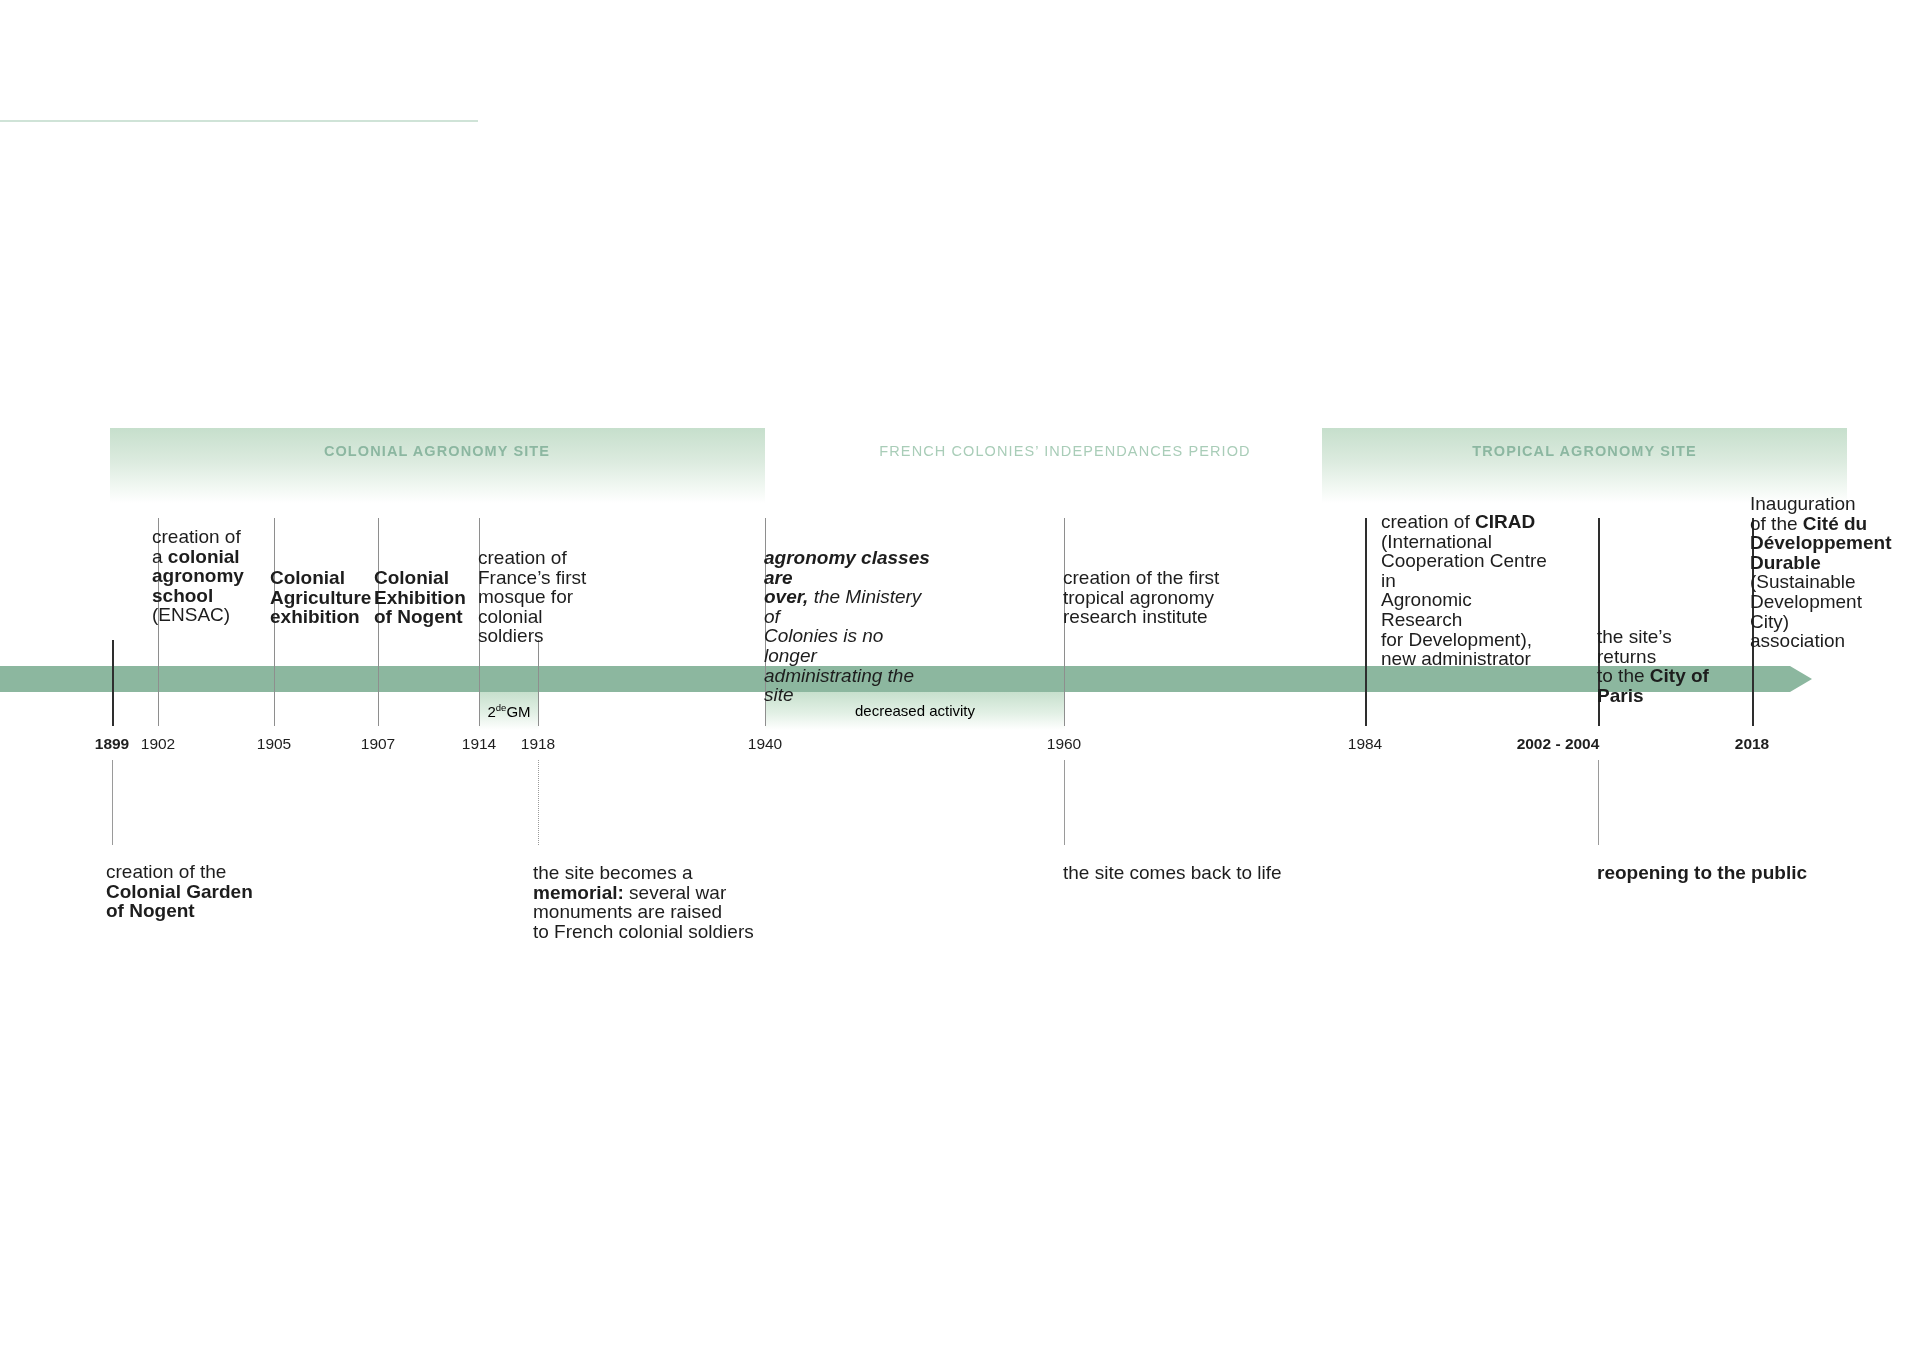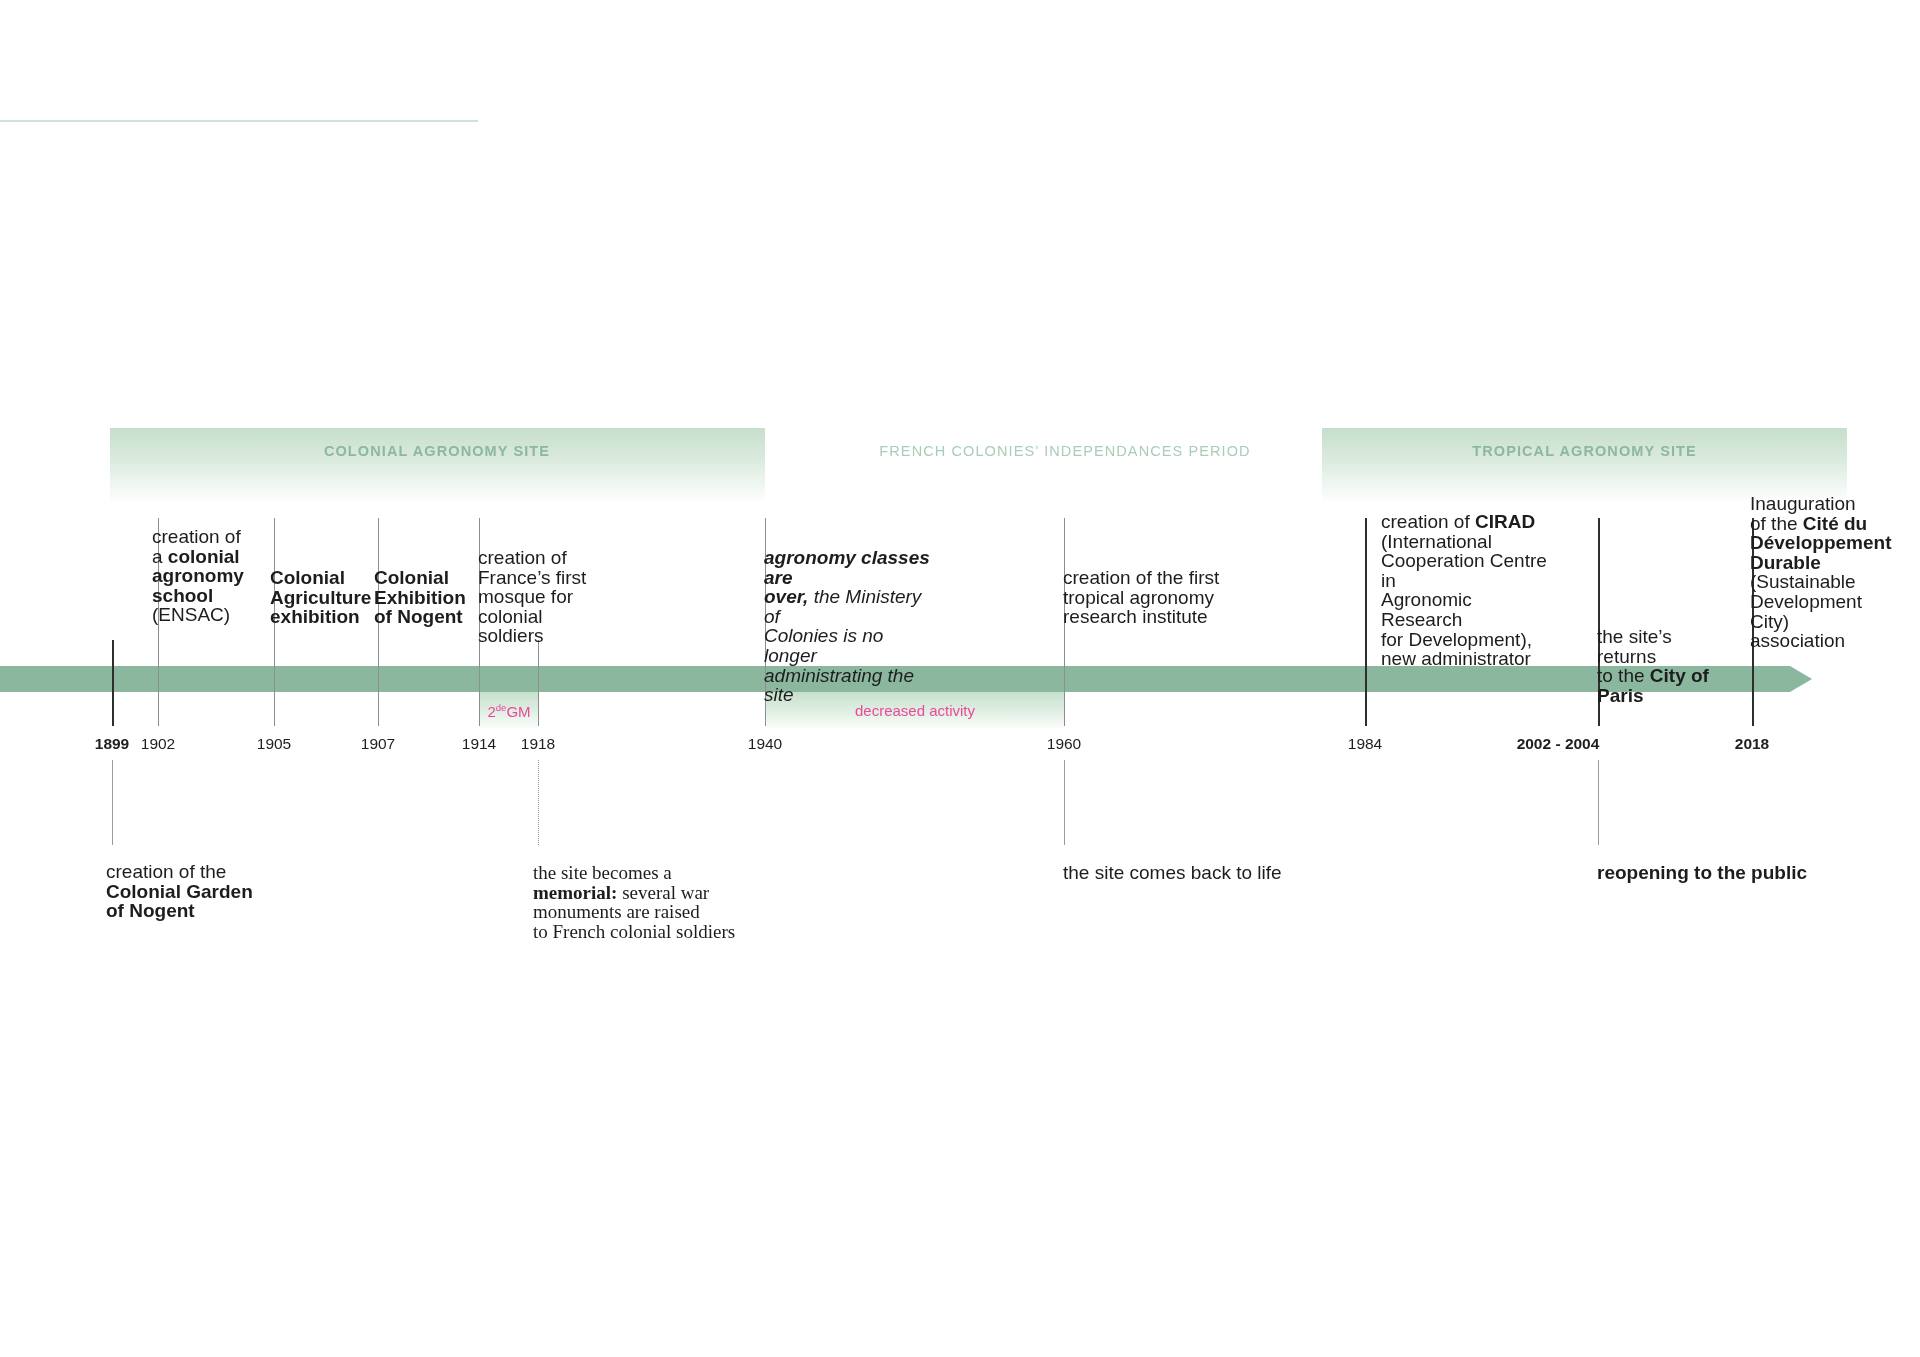--- a/index.html
+++ b/index.html
@@ -64,21 +64,21 @@
   }
   .year.bold{font-weight:bold;}
 
   
   .subband{
     position:absolute;top:692px;height:38px;
     background:linear-gradient(to bottom,#c7e0cd 0%,#e2f0e5 55%,#ffffff 100%);
   }
   .subband-label{
     position:absolute;top:702px;height:20px;text-align:center;
-    font-size:15px;color:#ec4899;white-space:nowrap;
+    font-size:15px;color:#000000;white-space:nowrap;
   }
   .subband-label sup{font-size:9.5px;vertical-align:super;}
 
   
   .note{
     position:absolute;
     font-size:19px;line-height:19.6px;color:#1d1d1d;
   }
   .note b{font-weight:bold;}
 
@@ -162,19 +162,19 @@
 
   <div id="connectors-layer">
       <div class="conn" style="left: 112px; top: 760px; height: 85px;"></div>
       <div class="conn dotted" style="left: 538px; top: 760px; height: 85px;"></div>
       <div class="conn" style="left: 1064px; top: 760px; height: 85px;"></div>
       <div class="conn" style="left: 1598px; top: 760px; height: 85px;"></div>
     </div>
 
   <div id="notes-below-layer">
       <div class="note" style="left: 106px; top: 862px; width: 180px;">creation of the<br><b>Colonial Garden<br>of Nogent</b></div>
-      <div class="note" style="left: 533px; top: 863px; width: 230px; font-family: Liberation Serif, serif;">the site becomes a<br><b>memorial:</b> several war<br>monuments are raised<br>to French colonial soldiers</div>
+      <div class="note" style="left: 533px; top: 863px; width: 230px;">the site becomes a<br><b>memorial:</b> several war<br>monuments are raised<br>to French colonial soldiers</div>
       <div class="note" style="left: 1063px; top: 863px; width: 220px;">the site comes back to life</div>
       <div class="note" style="left: 1597px; top: 863px; width: 220px;"><b>reopening to the public</b></div>
     </div>
 
 
 </div>
 
 </body></html>

